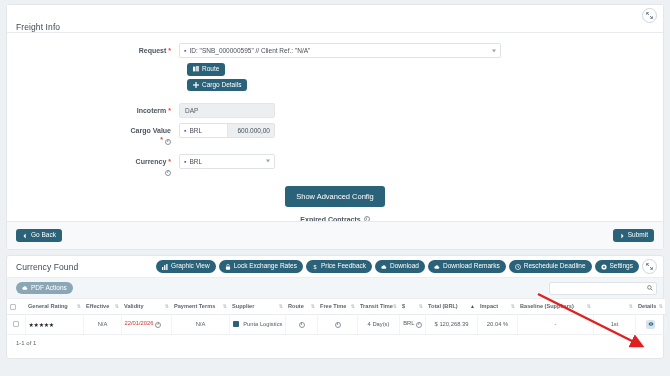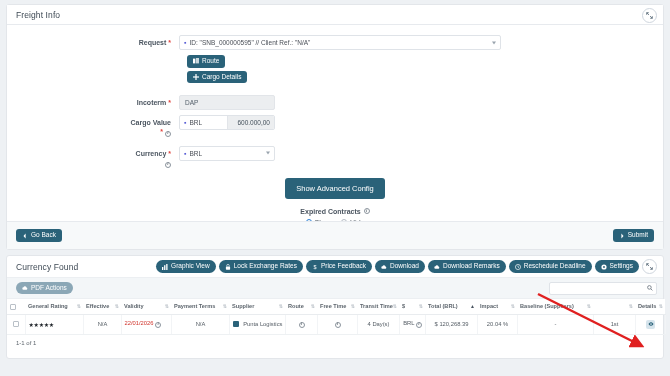--- a/index.html
+++ b/index.html
@@ -15,24 +15,24 @@
   .page { width: 670px; height: 376px; position: relative; background: #eef1f4; padding: 4px 6px; }
 
   
   .card {
     background: #ffffff;
     border: 1px solid #e3e6ea;
     border-radius: 3px;
     position: relative;
   }
   .card-head {
-    height: 20px;
+    height: 28px;
     border-bottom: 1px solid #e7eaee;
     display: flex;
-    align-items: center;
+    align-items: flex-end;
     padding: 0 9px;
     background: #fff;
   }
   .card-title { font-size: 8.5px; color: #3f4a55; letter-spacing: .1px; }
 
   .round-icon-btn {
     position: absolute;
     width: 15px; height: 15px;
     border-radius: 50%;
     border: 1px solid #cfd6de;

